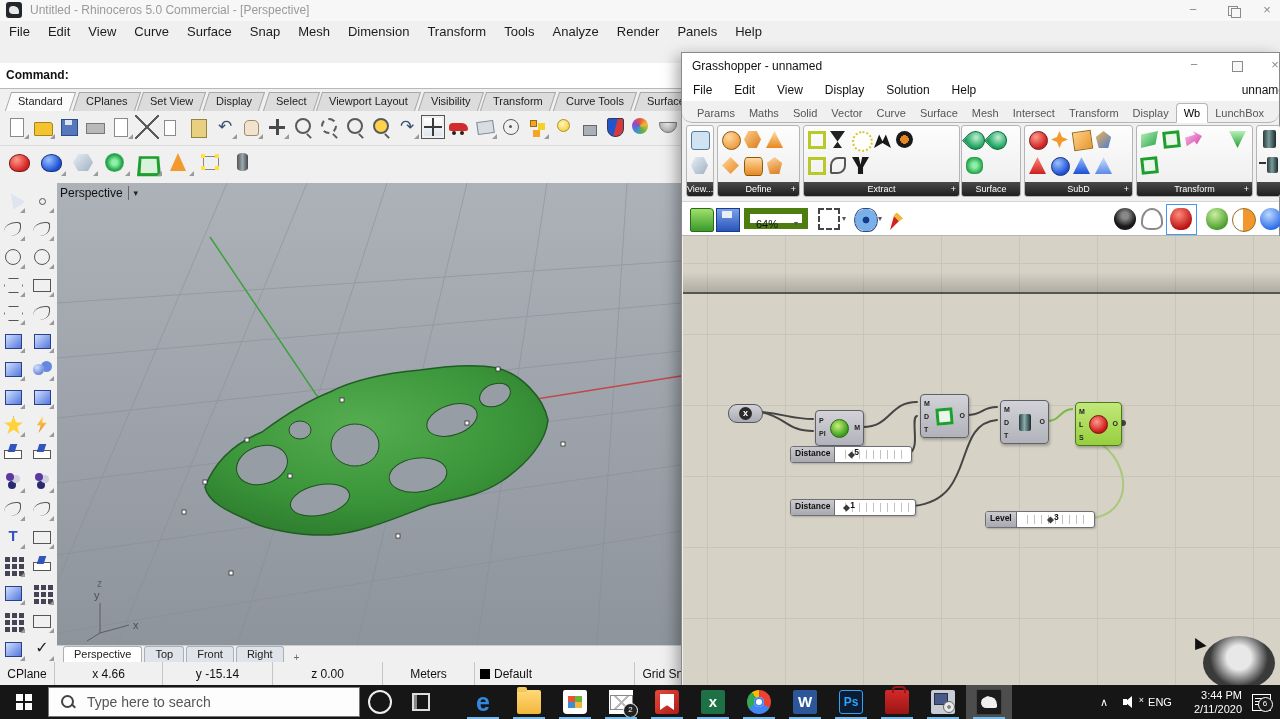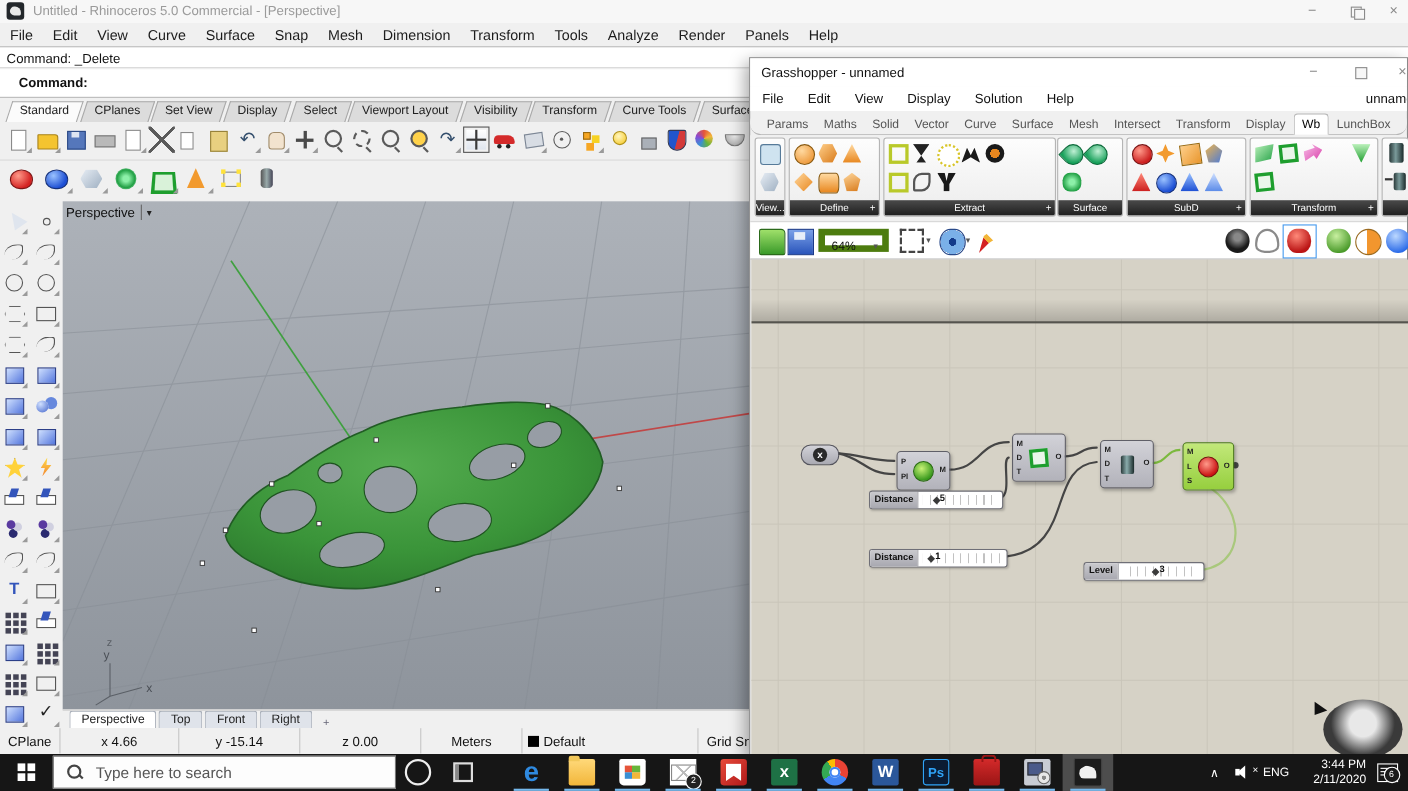--- a/index.html
+++ b/index.html
@@ -13,21 +13,21 @@
     background:#e8e8e8;border-radius:6px 8px 2px 6px;}
   .r-title{left:30px;top:3px;font-size:12px;color:#9a9a9a;}
   .winbtn{top:2px;width:30px;height:17px;color:#8a8a8a;font-size:13px;text-align:center;line-height:16px;}
   .restore-box{position:absolute;left:10px;top:4px;width:8px;height:8px;border:1px solid #8a8a8a;background:#f7f7f7;}
   .restore-box.b2{left:13px;top:6px;}
   .r-menubar{left:0;top:21px;width:1280px;height:21px;background:#f0f0f0;display:flex;align-items:center;}
   .r-menu{padding:0 9px;font-size:13px;color:#1c1c1c;}
   .r-cmdhist{left:0;top:42px;width:1280px;height:20px;background:#fff;border-top:1px solid #b9b9b9;border-bottom:1px solid #d7d7d7;
     font-size:12px;color:#111;line-height:20px;padding-left:6px;box-sizing:border-box;}
   .r-cmdline{left:0;top:63px;width:1280px;height:26px;background:#fff;border-bottom:1px solid #b9b9b9;
-    font-size:12px;font-weight:bold;color:#111;line-height:24px;padding-left:17px;box-sizing:border-box;}
+    font-size:12px;font-weight:bold;color:#111;line-height:24px;padding-left:6px;box-sizing:border-box;}
   .r-tabstrip{left:0;top:90px;width:1280px;height:21px;background:#f0f0f0;display:flex;align-items:flex-end;padding-left:8px;}
   .rtab{height:18px;margin-right:3px;padding:0 9px;background:#dcdcdc;border:1px solid #a8a8a8;border-bottom:none;
     transform:skewX(-18deg);font-size:11px;color:#222;line-height:17px;}
   .rtab>span{display:inline-block;transform:skewX(18deg);}
   .rtab.active{background:#fbfbfb;font-weight:normal;}
   .r-toolbar1{left:0;top:111px;width:1280px;height:32px;background:#f0f0f0;display:flex;align-items:center;padding-left:4px;}
   .r-toolbar2{left:0;top:145px;width:1280px;height:34px;background:#f0f0f0;border-top:1px solid #dadada;
     display:flex;align-items:center;padding-left:4px;}
   .ti{position:relative;width:24px;height:24px;margin:0 1px;flex:none;}
   .ti::after{content:"";position:absolute;right:0;bottom:0;border-left:5px solid transparent;border-bottom:5px solid #9a9a9a;}
@@ -303,21 +303,20 @@
     <span class="r-menu">Mesh</span>
     <span class="r-menu">Dimension</span>
     <span class="r-menu">Transform</span>
     <span class="r-menu">Tools</span>
     <span class="r-menu">Analyze</span>
     <span class="r-menu">Render</span>
     <span class="r-menu">Panels</span>
     <span class="r-menu">Help</span>
   </div>
 
-  <div class="abs r-cmdhist">Command: _Delete</div>
   <div class="abs r-cmdline">Command:</div>
 
   <div class="abs r-tabstrip">
     <div class="rtab active"><span>Standard</span></div>
     <div class="rtab"><span>CPlanes</span></div>
     <div class="rtab"><span>Set View</span></div>
     <div class="rtab"><span>Display</span></div>
     <div class="rtab"><span>Select</span></div>
     <div class="rtab"><span>Viewport Layout</span></div>
     <div class="rtab"><span>Visibility</span></div>

